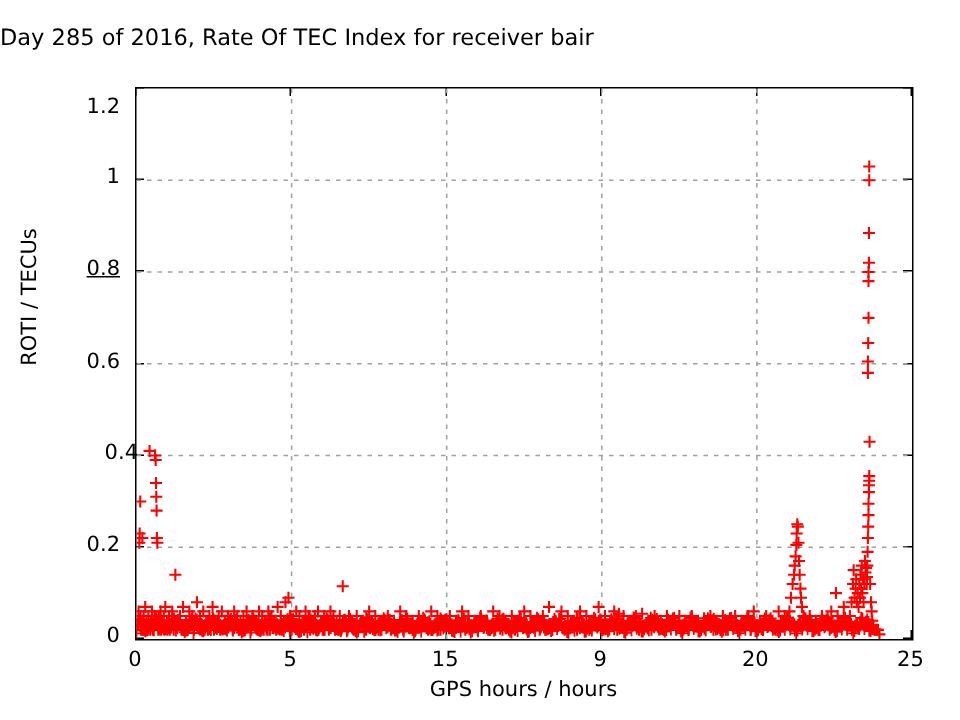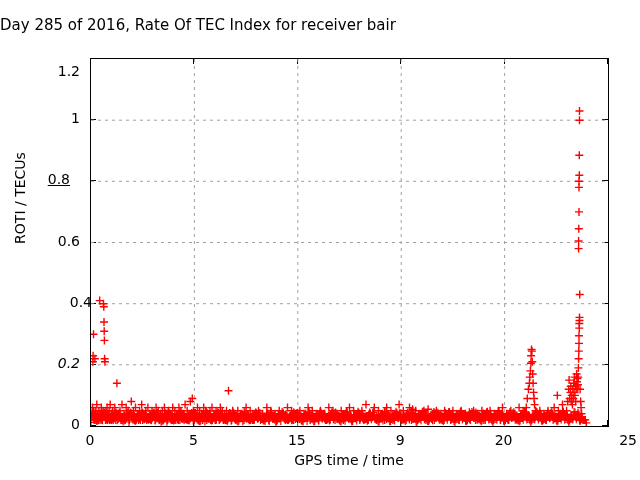--- a/index.html
+++ b/index.html
@@ -86,36 +86,36 @@
 </style>
 </head>
 <body>
 
 <div id="plot-root">
 
   <div class="chart-title">Day 285 of 2016, Rate Of TEC Index for receiver bair</div>
 
   <div class="ylabel">ROTI / TECUs</div>
 
-  <div class="xlabel">GPS time / time</div>
+  <div class="xlabel">GPS hours / hours</div>
 
   <div id="tick-labels">
       <div class="ytick-label" style="left:10px; top:416px;">0</div>
       <div class="tick-mark" style="left:90px; top:425px; width:6px; height:1px;"></div>
       <div class="tick-mark" style="left:602px; top:425px; width:6px; height:1px;"></div>
-      <div class="ytick-label" style="left:10px; top:354.8333333333333px;font-style:italic;">0.2</div>
+      <div class="ytick-label" style="left:10px; top:354.8333333333333px;">0.2</div>
       <div class="tick-mark" style="left:90px; top:363.8333333333333px; width:6px; height:1px;"></div>
       <div class="tick-mark" style="left:602px; top:363.8333333333333px; width:6px; height:1px;"></div>
       <div class="ytick-label" style="left:22px; top:293.66666666666663px;">0.4</div>
       <div class="tick-mark" style="left:90px; top:302.66666666666663px; width:6px; height:1px;"></div>
       <div class="tick-mark" style="left:602px; top:302.66666666666663px; width:6px; height:1px;"></div>
       <div class="ytick-label" style="left:10px; top:232.5px;">0.6</div>
       <div class="tick-mark" style="left:90px; top:241.5px; width:6px; height:1px;"></div>
       <div class="tick-mark" style="left:602px; top:241.5px; width:6px; height:1px;"></div>
-      <div class="ytick-label" style="left:0; top:171.33333333333331px;text-decoration:underline;">0.8</div>
+      <div class="ytick-label" style="left:10px; top:171.33333333333331px;text-decoration:underline;">0.8</div>
       <div class="tick-mark" style="left:90px; top:180.33333333333331px; width:6px; height:1px;"></div>
       <div class="tick-mark" style="left:602px; top:180.33333333333331px; width:6px; height:1px;"></div>
       <div class="ytick-label" style="left:10px; top:110.16666666666663px;">1</div>
       <div class="tick-mark" style="left:90px; top:119.16666666666663px; width:6px; height:1px;"></div>
       <div class="tick-mark" style="left:602px; top:119.16666666666663px; width:6px; height:1px;"></div>
       <div class="ytick-label" style="left:10px; top:40px;margin-top:23px;">1.2</div>
       <div class="tick-mark" style="left:90px; top:58px; width:6px; height:1px;"></div>
       <div class="tick-mark" style="left:602px; top:58px; width:6px; height:1px;"></div>
       <div class="xtick-label" style="left:60px; top:432px;">0</div>
       <div class="tick-mark" style="left:90px; top:420px; width:1px; height:6px;"></div>
@@ -125,21 +125,21 @@
       <div class="tick-mark" style="left:193.4px; top:58px; width:1px; height:6px;"></div>
       <div class="xtick-label" style="left:266.8px; top:432px;">15</div>
       <div class="tick-mark" style="left:296.8px; top:420px; width:1px; height:6px;"></div>
       <div class="tick-mark" style="left:296.8px; top:58px; width:1px; height:6px;"></div>
       <div class="xtick-label" style="left:370.2px; top:432px;">9</div>
       <div class="tick-mark" style="left:400.2px; top:420px; width:1px; height:6px;"></div>
       <div class="tick-mark" style="left:400.2px; top:58px; width:1px; height:6px;"></div>
       <div class="xtick-label" style="left:473.6px; top:432px;">20</div>
       <div class="tick-mark" style="left:503.6px; top:420px; width:1px; height:6px;"></div>
       <div class="tick-mark" style="left:503.6px; top:58px; width:1px; height:6px;"></div>
-      <div class="xtick-label" style="left:577px; top:432px;text-align:right;">25</div>
+      <div class="xtick-label" style="left:577px; top:432px;">25</div>
       <div class="tick-mark" style="left:607px; top:420px; width:1px; height:6px;"></div>
       <div class="tick-mark" style="left:607px; top:58px; width:1px; height:6px;"></div>
     </div>
 
   <div id="plot-frame">
     <svg id="grid-svg" viewBox="0 0 517 367" preserveAspectRatio="none">
         <line x1="0" y1="305.8" x2="517" y2="305.8" stroke="#a0a0a0" stroke-width="1" stroke-dasharray="3,4"></line>
         <line x1="0" y1="244.7" x2="517" y2="244.7" stroke="#a0a0a0" stroke-width="1" stroke-dasharray="3,4"></line>
         <line x1="0" y1="183.5" x2="517" y2="183.5" stroke="#a0a0a0" stroke-width="1" stroke-dasharray="3,4"></line>
         <line x1="0" y1="122.3" x2="517" y2="122.3" stroke="#a0a0a0" stroke-width="1" stroke-dasharray="3,4"></line>

